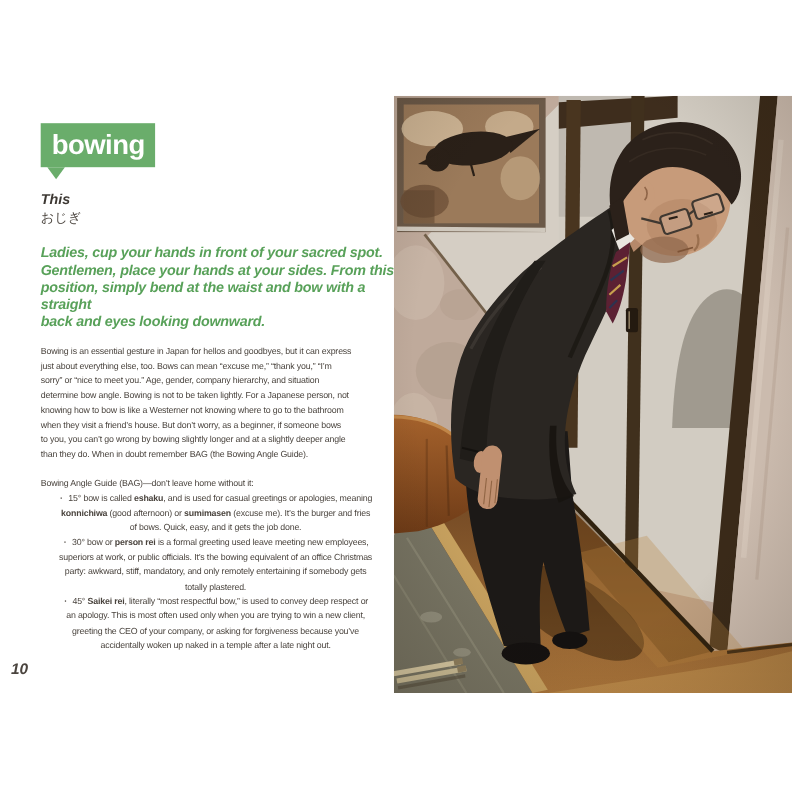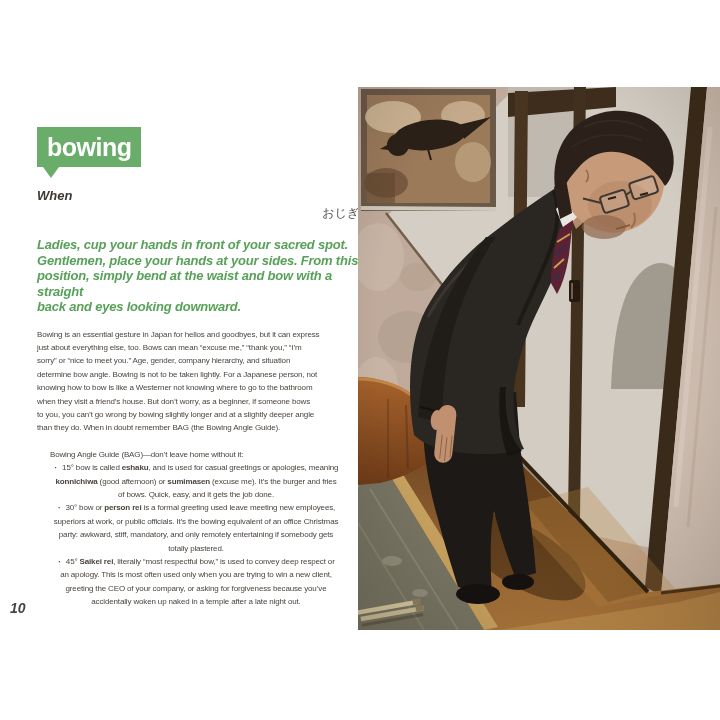--- a/index.html
+++ b/index.html
@@ -1,39 +1,39 @@
 <!DOCTYPE html>
 <html><head>
 <meta charset="utf-8">
 <style>
   html,body{margin:0;padding:0;background:#ffffff;}
   #page{position:relative;width:720px;height:720px;background:#ffffff;overflow:hidden;
         font-family:"Liberation Sans","DejaVu Sans",sans-serif;}
 
   
-  .col{position:absolute;left:37px;top:127px;width:322px;}
+  .col{position:absolute;left:37px;top:112px;width:322px;}
 
   .badge-wrap{margin:0 0 6px 0;}
   .badge{display:inline-block;background:var(--badge-green,#6aad6b);color:#ffffff;
          font-size:25px;font-weight:bold;letter-spacing:-0.5px;
          line-height:40px;height:40px;padding:0 10px;}
   .badge-tail{width:0;height:0;margin-left:6px;
          border-left:8px solid transparent;border-right:8px solid transparent;
          border-top:11px solid var(--badge-green,#6aad6b);}
 
   .romaji{margin:10px 0 0 0;font-size:13px;font-weight:bold;font-style:italic;color:#3d3833;}
-  .kana{margin:2px 0 0 0;font-size:12px;color:#504a44;font-family:Liberation Serif, serif;text-align:right;}
+  .kana{margin:2px 0 0 0;font-size:12px;color:#504a44;font-family:Liberation Serif, serif;}
 
   .lede{margin:15px 0 0 0;font-size:13px;line-height:15.5px;font-weight:bold;font-style:italic;
         color:#58a159;white-space:pre-line;letter-spacing:-0.2px;}
 
   .body-text{margin:13px 0 0 0;font-size:8px;line-height:13.4px;color:#4a443e;
         white-space:pre-line;letter-spacing:-0.15px;}
 
-  .list-intro{margin:13px 0 0 13px;font-size:8px;line-height:13.4px;color:#4a443e;letter-spacing:-0.15px;}
+  .list-intro{margin:13px 0 0 0;font-size:8px;line-height:13.4px;color:#4a443e;letter-spacing:-0.15px;}
 
   .bullets{margin:0 0 0 15px;width:288px;}
   .bullet{margin:0;font-size:8px;line-height:13.4px;color:#4a443e;letter-spacing:-0.15px;text-align:center;}
   .bullet .dot{font-weight:bold;margin:0 5px 0 1px;}
   .bullet .b{font-weight:bold;}
 
   .page-num{position:absolute;left:10px;top:600px;font-size:14px;font-weight:bold;
         font-style:italic;color:#4a443e;}
 
   
@@ -45,21 +45,21 @@
 
 <div id="page" style="--badge-green: #6aad6b;">
 
   <div class="col">
 
     <div class="badge-wrap">
       <div class="badge">bowing</div>
       <div class="badge-tail"></div>
     </div>
 
-    <p class="romaji">When</p>
+    <p class="romaji">This</p>
     <p class="kana">おじぎ</p>
 
     <p class="lede">Ladies, cup your hands in front of your sacred spot.
 Gentlemen, place your hands at your sides. From this
 position, simply bend at the waist and bow with a straight
 back and eyes looking downward.</p>
 
     <p class="body-text">Bowing is an essential gesture in Japan for hellos and goodbyes, but it can express
 just about everything else, too. Bows can mean “excuse me,” “thank you,” “I’m
 sorry” or “nice to meet you.” Age, gender, company hierarchy, and situation

